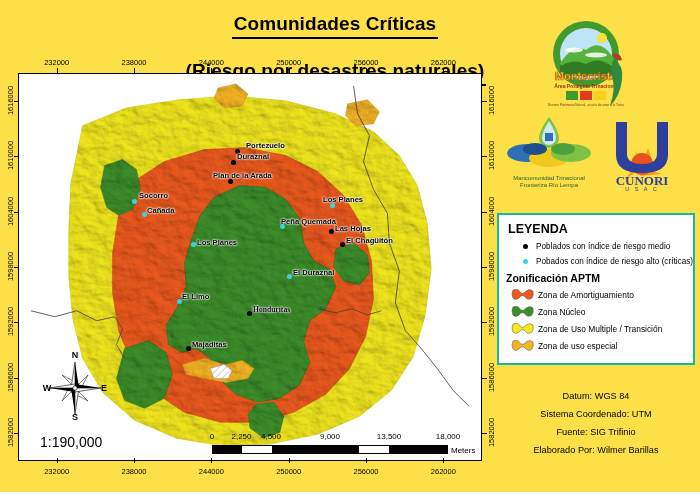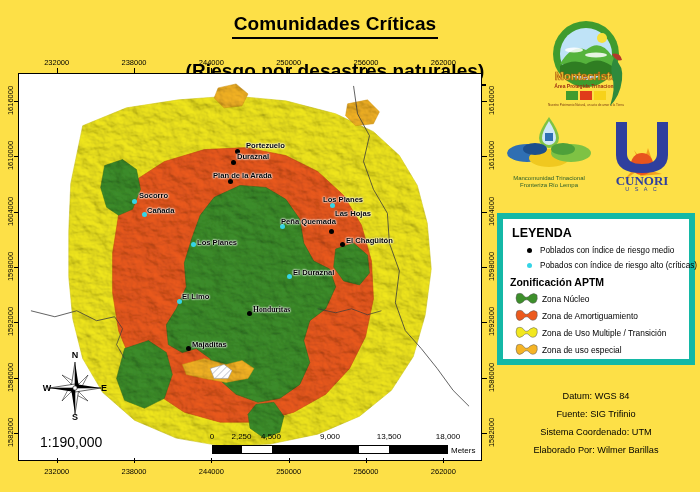--- a/index.html
+++ b/index.html
@@ -152,21 +152,21 @@
     position: absolute;
     left: 240px; top: 444px;
     font-size: 8px; color: #000;
   }
 
   
   .legend {
     position: absolute;
     left: 497px; top: 213px;
     width: 198px; height: 152px;
-    border: 6px solid #14b8a6;
+    border: 2px solid #14b8a6;
     background: #fff;
     padding: 6px 7px;
   }
   .legend-title {
     font-size: 12.5px; font-weight: bold; color: #000;
     margin: 1px 0 3px 2px;
   }
   .legend-sub {
     font-size: 10.5px; font-weight: bold; color: #000;
     margin: 3px 0 2px 0;
@@ -303,21 +303,21 @@
           <div class="place" style="left: 120px; top: 117px;">Socorro</div>
           <div class="dot high" style="left: 122.5px; top: 137.5px;"></div>
           <div class="place" style="left: 128px; top: 132px;">Cañada</div>
           <div class="dot high" style="left: 171.5px; top: 167.5px;"></div>
           <div class="place" style="left: 178px; top: 164px;">Los Planes</div>
           <div class="dot high" style="left: 310.5px; top: 128.5px;"></div>
           <div class="place" style="left: 304px; top: 121px;">Los Planes</div>
           <div class="dot high" style="left: 260.5px; top: 149.5px;"></div>
           <div class="place" style="left: 262px; top: 143px;">Peña Quemada</div>
           <div class="dot medium" style="left: 309.5px; top: 154.5px;"></div>
-          <div class="place" style="left: 316px; top: 135px;">Las Hojas</div>
+          <div class="place" style="left: 316px; top: 150px;">Las Hojas</div>
           <div class="dot medium" style="left: 320.5px; top: 167.5px;"></div>
           <div class="place" style="left: 327px; top: 162px;">El Chagüitón</div>
           <div class="dot high" style="left: 267.5px; top: 199.5px;"></div>
           <div class="place" style="left: 274px; top: 194px;">El Duraznal</div>
           <div class="dot high" style="left: 157.5px; top: 224.5px;"></div>
           <div class="place" style="left: 163px; top: 218px;">El Limo</div>
           <div class="dot medium" style="left: 227.5px; top: 236.5px;"></div>
           <div class="place" style="left: 234px; top: 231px; font-family: Liberation Serif, serif;">Honduritas</div>
           <div class="dot medium" style="left: 166.5px; top: 271.5px;"></div>
           <div class="place" style="left: 173px; top: 266px;">Majaditas</div>
@@ -446,38 +446,38 @@
     <div id="legend-zones">
         <div class="leg-row zone">
           <span class="sym">
             <svg width="24" height="13" viewBox="0 0 24 13">
               <defs>
                 <pattern id="lhatch" width="4" height="4" patternUnits="userSpaceOnUse" patternTransform="rotate(45)">
                   <rect width="4" height="4" fill="#fff"></rect>
                   <line x1="0" y1="0" x2="0" y2="4" stroke="#8a90a0" stroke-width="1"></line>
                 </pattern>
               </defs>
-              <path d="M2,2 Q7,0 9,4 Q12,7 15,3 Q19,0 22,3 Q23,7 21,10 Q17,13 14,9 Q11,6 8,10 Q4,13 2,10 Q0,6 2,2 Z" fill="#3d8f2b" stroke="#555" stroke-width="0.5"></path>
+              <path d="M2,2 Q7,0 9,4 Q12,7 15,3 Q19,0 22,3 Q23,7 21,10 Q17,13 14,9 Q11,6 8,10 Q4,13 2,10 Q0,6 2,2 Z" fill="#ec5a1e" stroke="#555" stroke-width="0.5"></path>
             </svg>
           </span>
-          <span class="txt">Zona Núcleo</span>
+          <span class="txt">Zona de Amortiguamiento</span>
         </div>
         <div class="leg-row zone">
           <span class="sym">
             <svg width="24" height="13" viewBox="0 0 24 13">
               <defs>
                 <pattern id="lhatch" width="4" height="4" patternUnits="userSpaceOnUse" patternTransform="rotate(45)">
                   <rect width="4" height="4" fill="#fff"></rect>
                   <line x1="0" y1="0" x2="0" y2="4" stroke="#8a90a0" stroke-width="1"></line>
                 </pattern>
               </defs>
-              <path d="M2,2 Q7,0 9,4 Q12,7 15,3 Q19,0 22,3 Q23,7 21,10 Q17,13 14,9 Q11,6 8,10 Q4,13 2,10 Q0,6 2,2 Z" fill="#ec5a1e" stroke="#555" stroke-width="0.5"></path>
+              <path d="M2,2 Q7,0 9,4 Q12,7 15,3 Q19,0 22,3 Q23,7 21,10 Q17,13 14,9 Q11,6 8,10 Q4,13 2,10 Q0,6 2,2 Z" fill="#3d8f2b" stroke="#555" stroke-width="0.5"></path>
             </svg>
           </span>
-          <span class="txt">Zona de Amortiguamiento</span>
+          <span class="txt">Zona Núcleo</span>
         </div>
         <div class="leg-row zone">
           <span class="sym">
             <svg width="24" height="13" viewBox="0 0 24 13">
               <defs>
                 <pattern id="lhatch" width="4" height="4" patternUnits="userSpaceOnUse" patternTransform="rotate(45)">
                   <rect width="4" height="4" fill="#fff"></rect>
                   <line x1="0" y1="0" x2="0" y2="4" stroke="#8a90a0" stroke-width="1"></line>
                 </pattern>
               </defs>
@@ -498,22 +498,22 @@
               <path d="M2,2 Q7,0 9,4 Q12,7 15,3 Q19,0 22,3 Q23,7 21,10 Q17,13 14,9 Q11,6 8,10 Q4,13 2,10 Q0,6 2,2 Z" fill="#f5b425" stroke="#555" stroke-width="0.5"></path>
             </svg>
           </span>
           <span class="txt">Zona de uso especial</span>
         </div>
       </div>
   </div>
 
   <div class="meta" id="meta-block">
       <div>Datum: WGS 84</div>
+      <div>Sistema Coordenado: UTM</div>
       <div>Fuente: SIG Trifinio</div>
-      <div>Sistema Coordenado: UTM</div>
       <div>Elaborado Por: Wilmer Barillas</div>
     </div>
 
   <div class="logo-montecristo">
     <svg viewBox="0 0 96 96" width="96" height="96">
       <circle cx="46" cy="40" r="33" fill="#3f9b2e"></circle>
       <circle cx="46" cy="40" r="26" fill="#bfe3f7"></circle>
       <path d="M20,50 q12,-20 26,-14 q14,-12 26,6 q6,8 4,16 z" fill="#55b33c"></path>
       <path d="M20,52 q14,-8 26,-2 q12,-8 26,2 l0,10 l-52,0 z" fill="#2f7d22"></path>
       <circle cx="62" cy="24" r="5" fill="#f7e03a"></circle>

